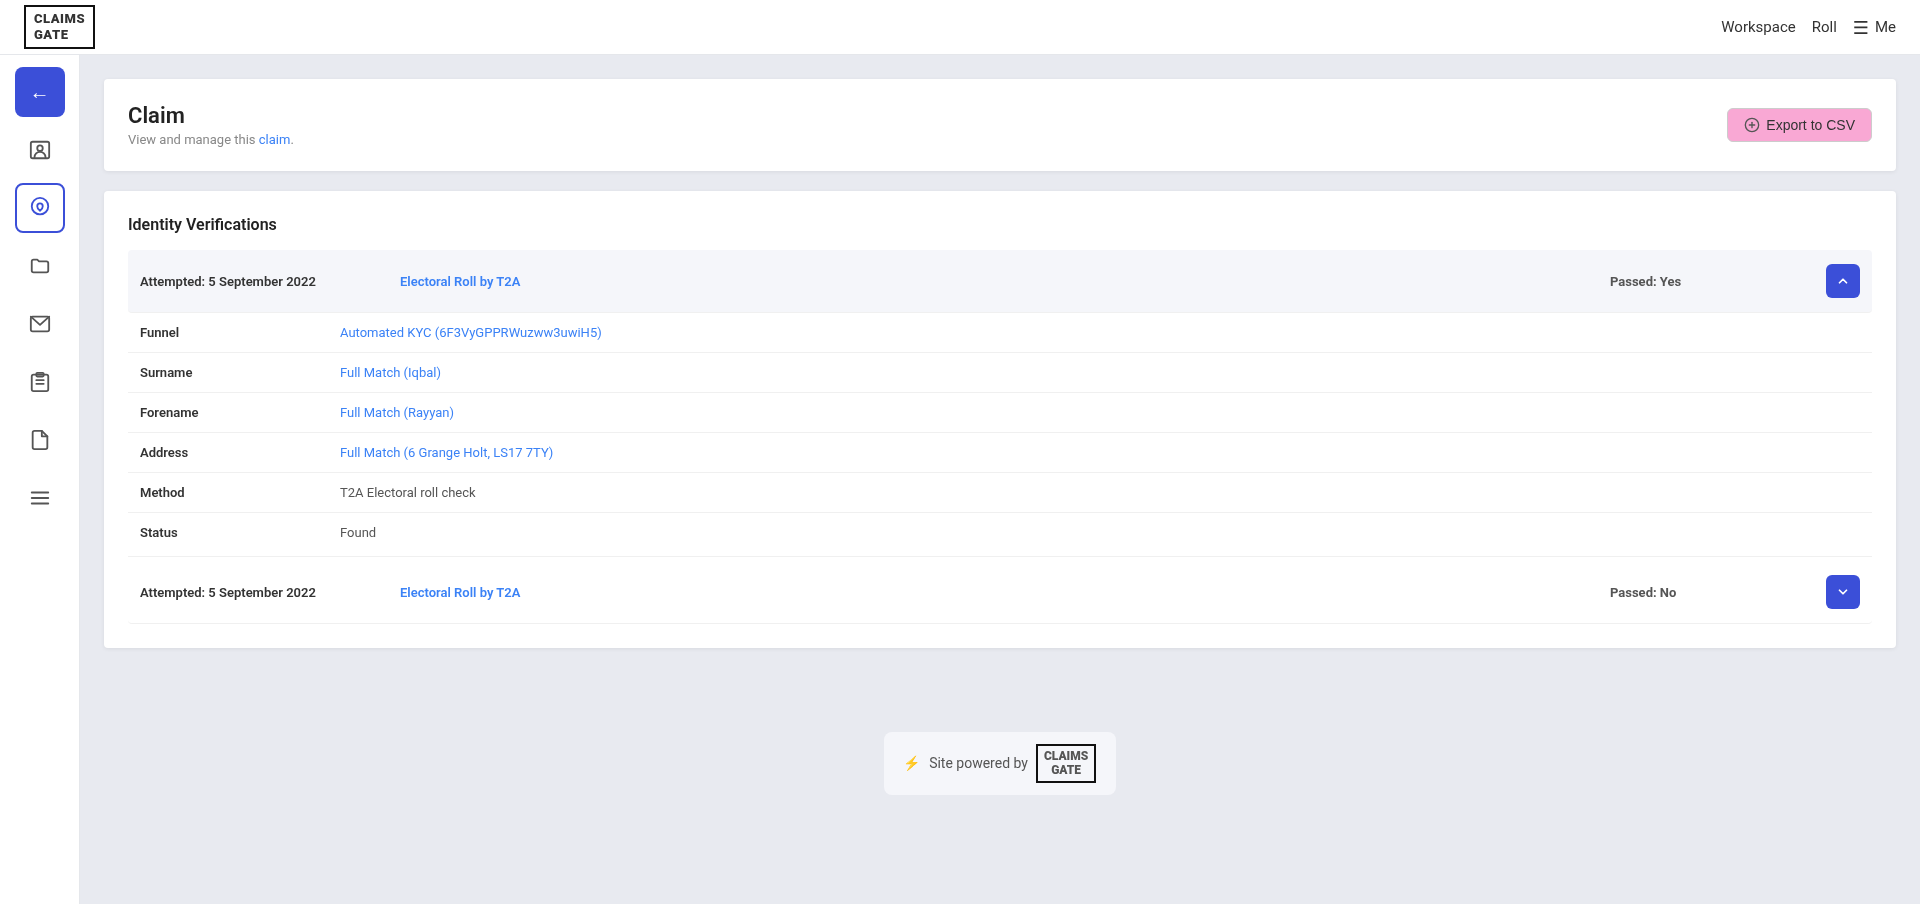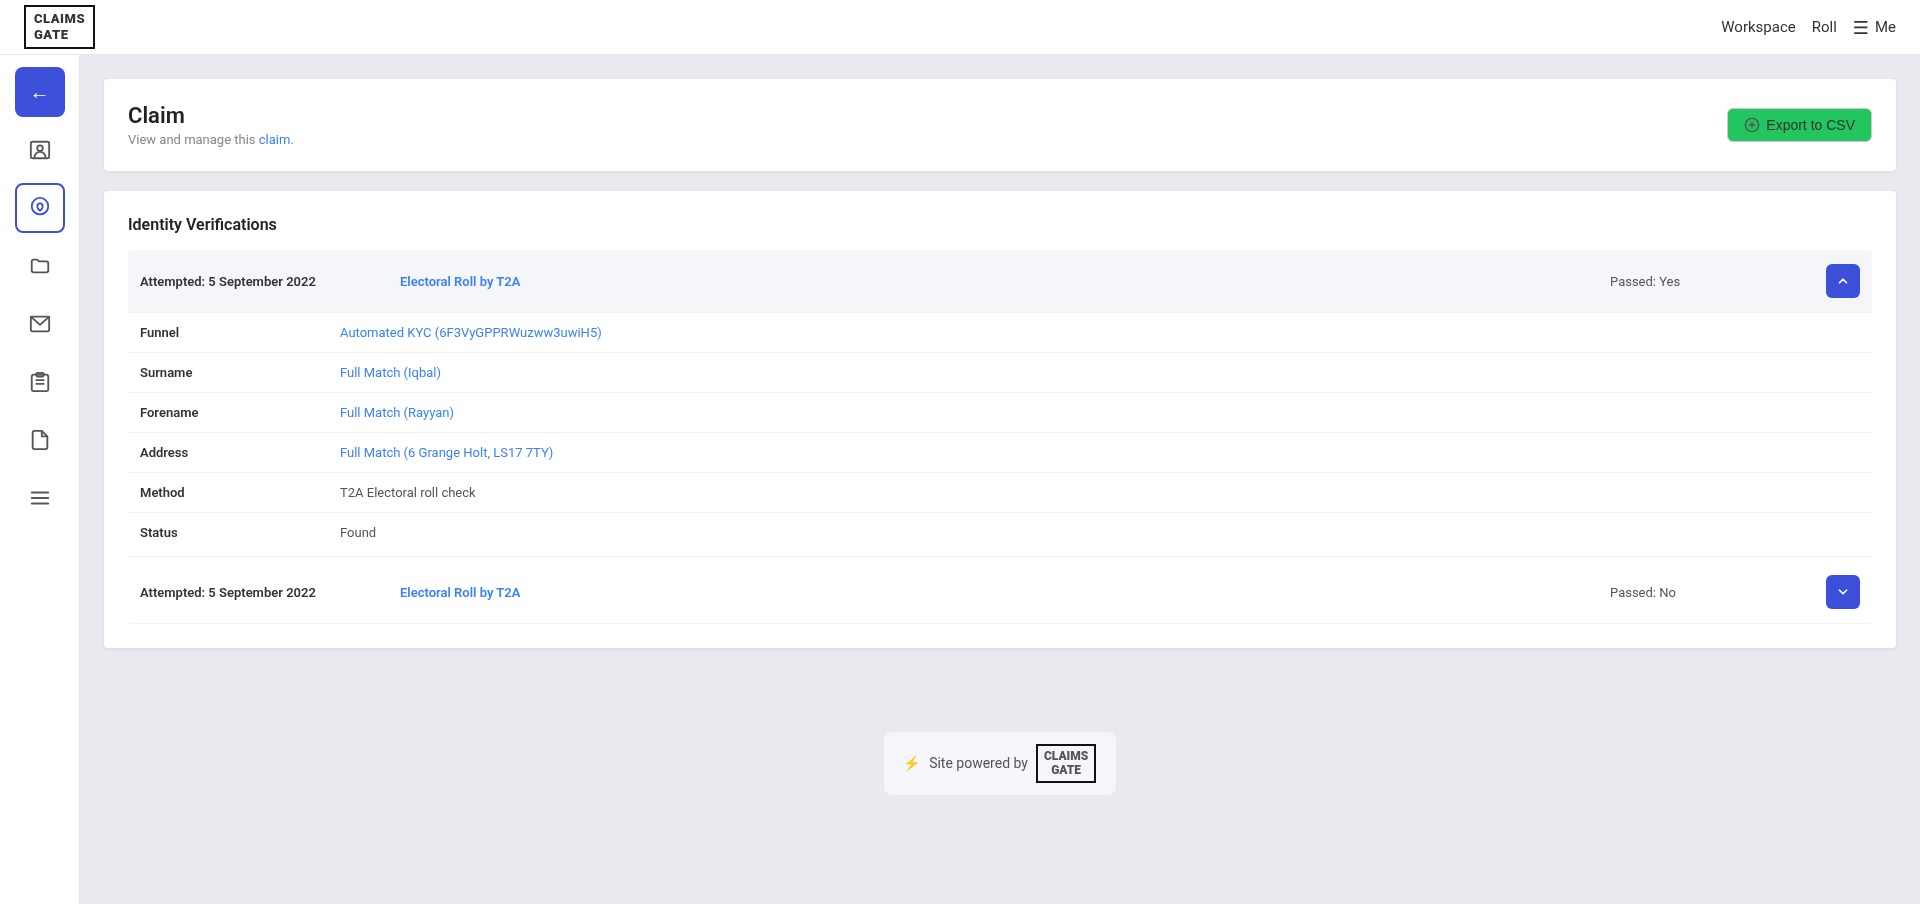--- a/index.html
+++ b/index.html
@@ -134,21 +134,21 @@
     }
     .page-subtitle a {
       color: #3b82f6;
       text-decoration: none;
     }
     .export-btn {
       display: flex;
       align-items: center;
       gap: 6px;
       border: 1px solid #ccc;
-      background: #22c55e;
+      background: #f9a8d4;
       border-radius: 6px;
       padding: 8px 16px;
       font-size: 14px;
       cursor: pointer;
       color: #333;
     }
 
     
     .section-title {
       font-size: 16px;
@@ -181,21 +181,21 @@
     }
     .col-type a, .col-type .link {
       color: #3b82f6;
       text-decoration: none;
     }
     .col-passed {
       width: 200px;
       flex-shrink: 0;
       font-size: 13px;
       color: #555;
-      font-weight: 400;
+      font-weight: 700;
     }
     .col-action {
       width: 50px;
       flex-shrink: 0;
       display: flex;
       justify-content: flex-end;
     }
     .toggle-btn {
       width: 34px;
       height: 34px;

